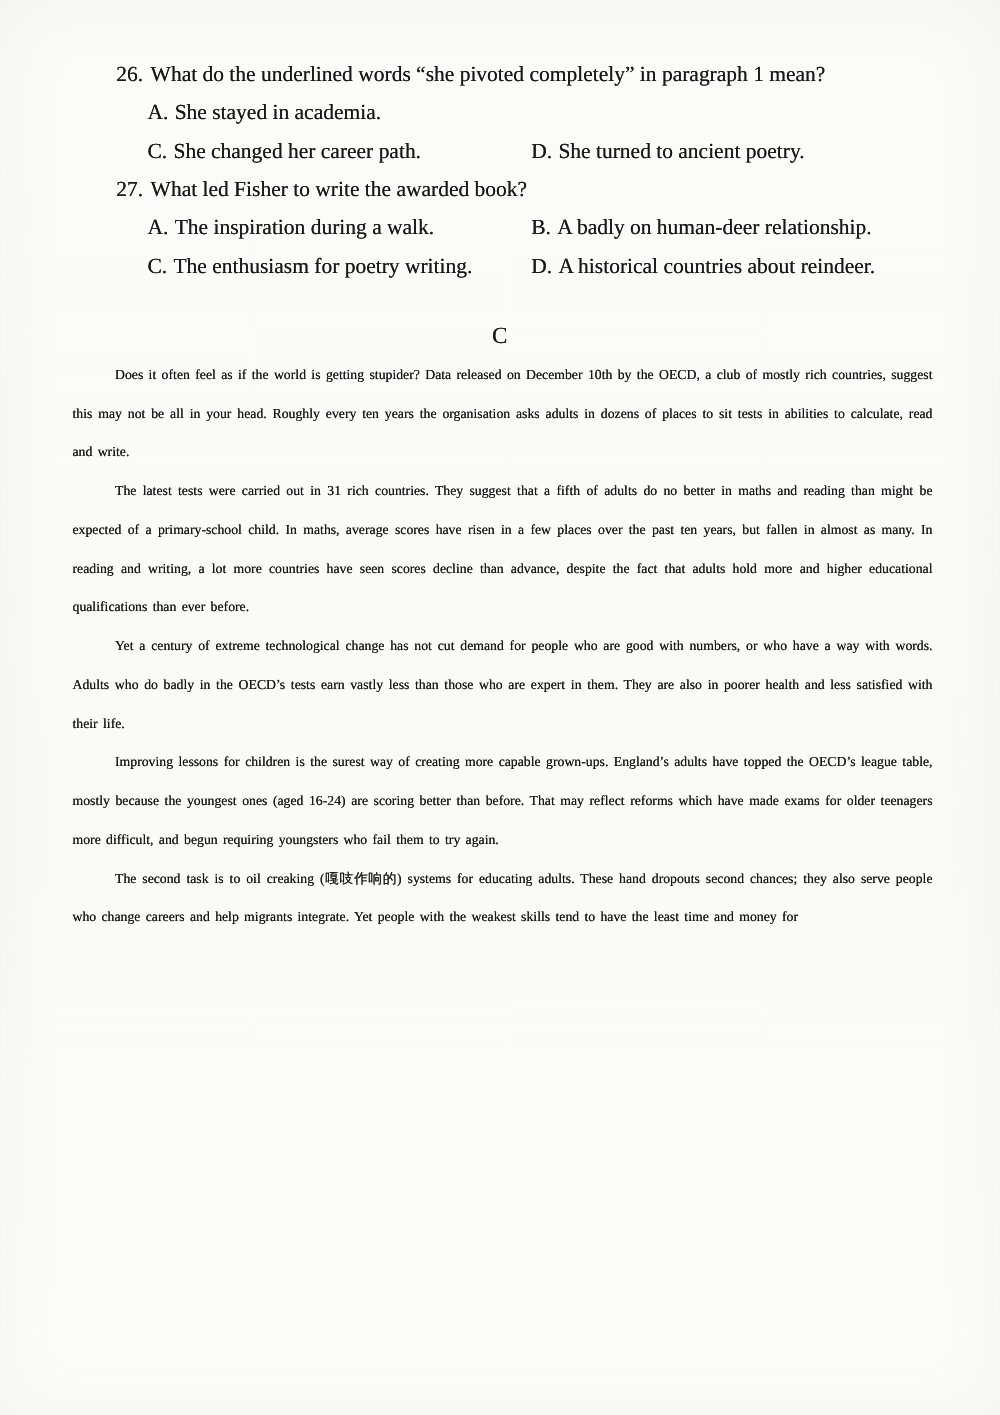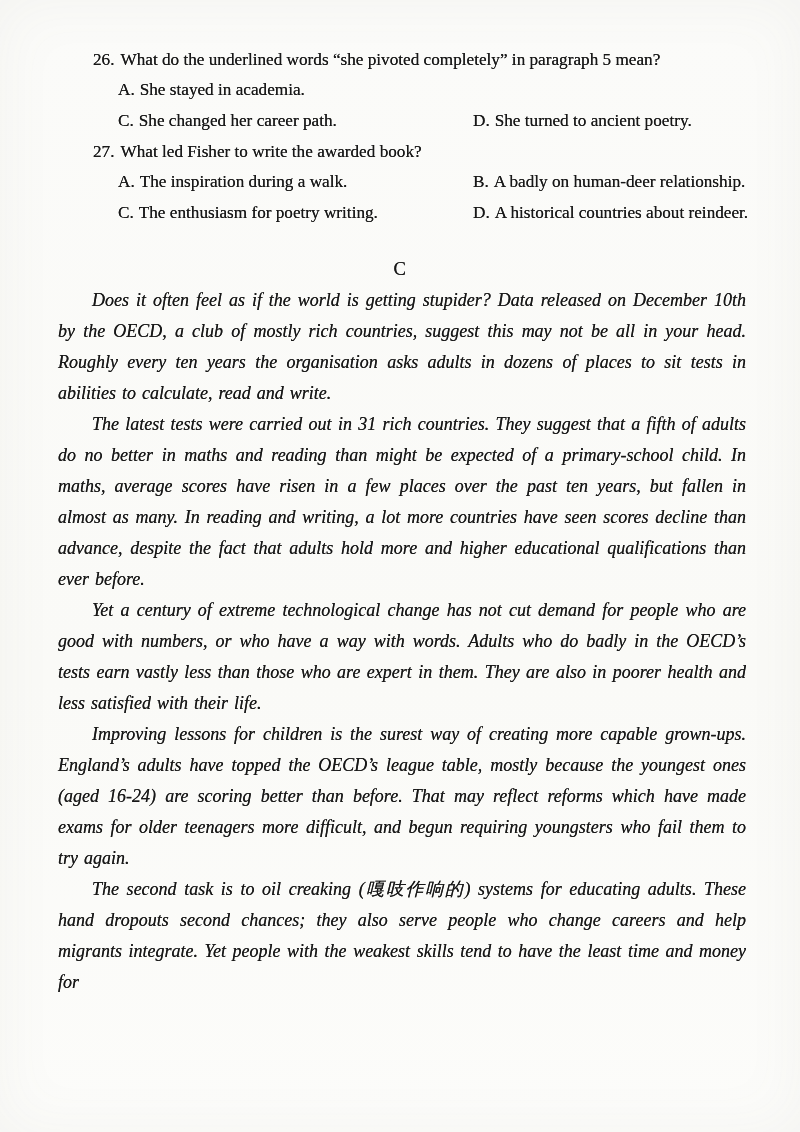--- a/index.html
+++ b/index.html
@@ -37,21 +37,20 @@
     white-space: nowrap;
   }
   .q-num {
     margin-right: 6px;
     text-align: right;
   }
   .opt-row {
     display: flex;
     padding-left: 25px;
     line-height: 30.5px;
-    gap: 48px;
   }
   .opt {
     white-space: nowrap;
   }
   .opt.left {
     flex: none;
     width: 307px;
   }
   .opt-label {
     margin-right: 5px;
@@ -67,45 +66,44 @@
     font-size: 18.5px;
     line-height: 26px;
     letter-spacing: 0.5px;
   }
 
   .passage {
     position: absolute;
     top: 285px;
     left: 58px;
     width: 688px;
-    font-size: 18px;
+    font-size: 11px;
     line-height: 31px;
     text-align: justify;
-    font-style: italic;
   }
   .passage p {
     margin: 0;
     text-indent: 34px;
     word-spacing: 1.5px;
   }
   
   .questions, .passage, .section-label {
     text-shadow: 0 0 0.35px rgba(10,10,10,0.85);
   }
 </style>
 </head>
 <body>
 
 <div class="page">
 
   <div class="questions">
 
     <div class="question">
       <div class="q-stem">
-        <span class="q-num">26.</span><span>What do the underlined words “she pivoted completely” in paragraph 5 mean?</span>
+        <span class="q-num">26.</span><span>What do the underlined words “she pivoted completely” in paragraph 1 mean?</span>
       </div>
       <div class="opt-row">
         <span class="opt left"><span class="opt-label">A.</span><span>She stayed in academia.</span></span>
       </div>
       <div class="opt-row">
         <span class="opt left"><span class="opt-label">C.</span><span>She changed her career path.</span></span>
         <span class="opt"><span class="opt-label">D.</span><span>She turned to ancient poetry.</span></span>
       </div>
     </div>
 

